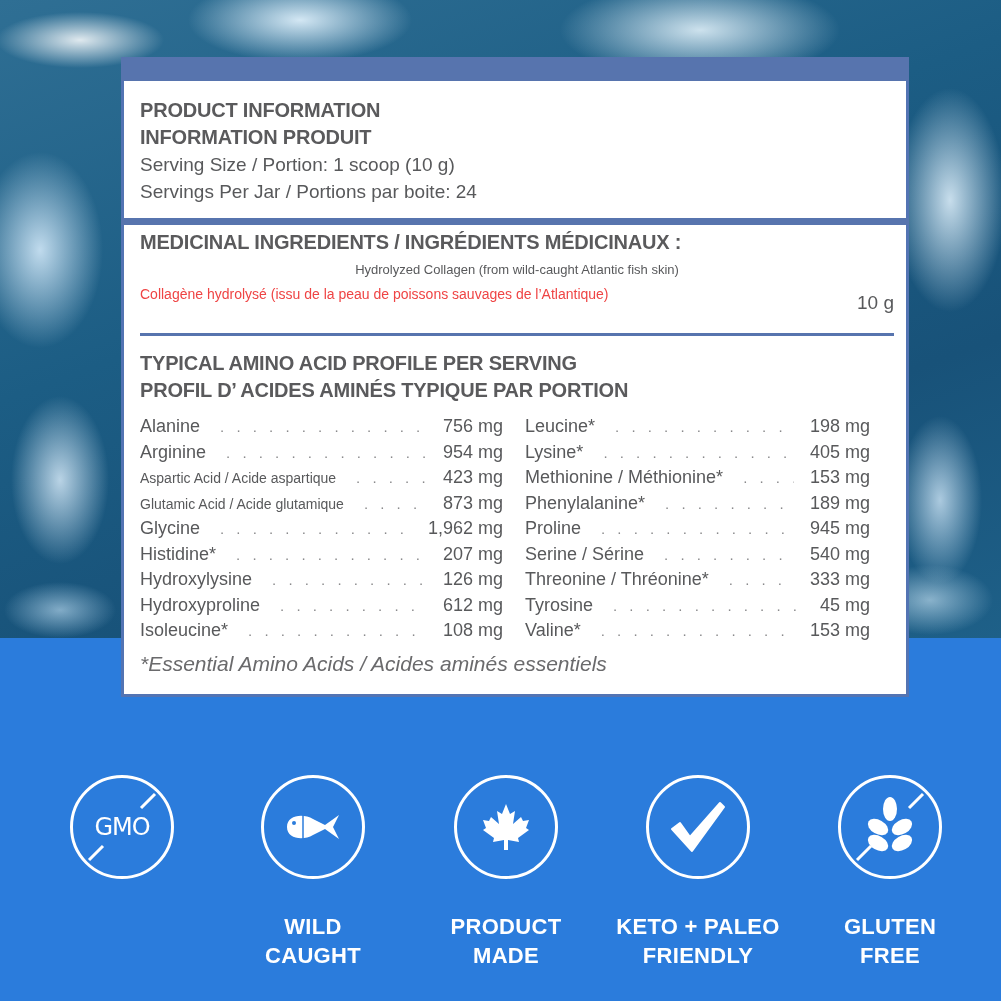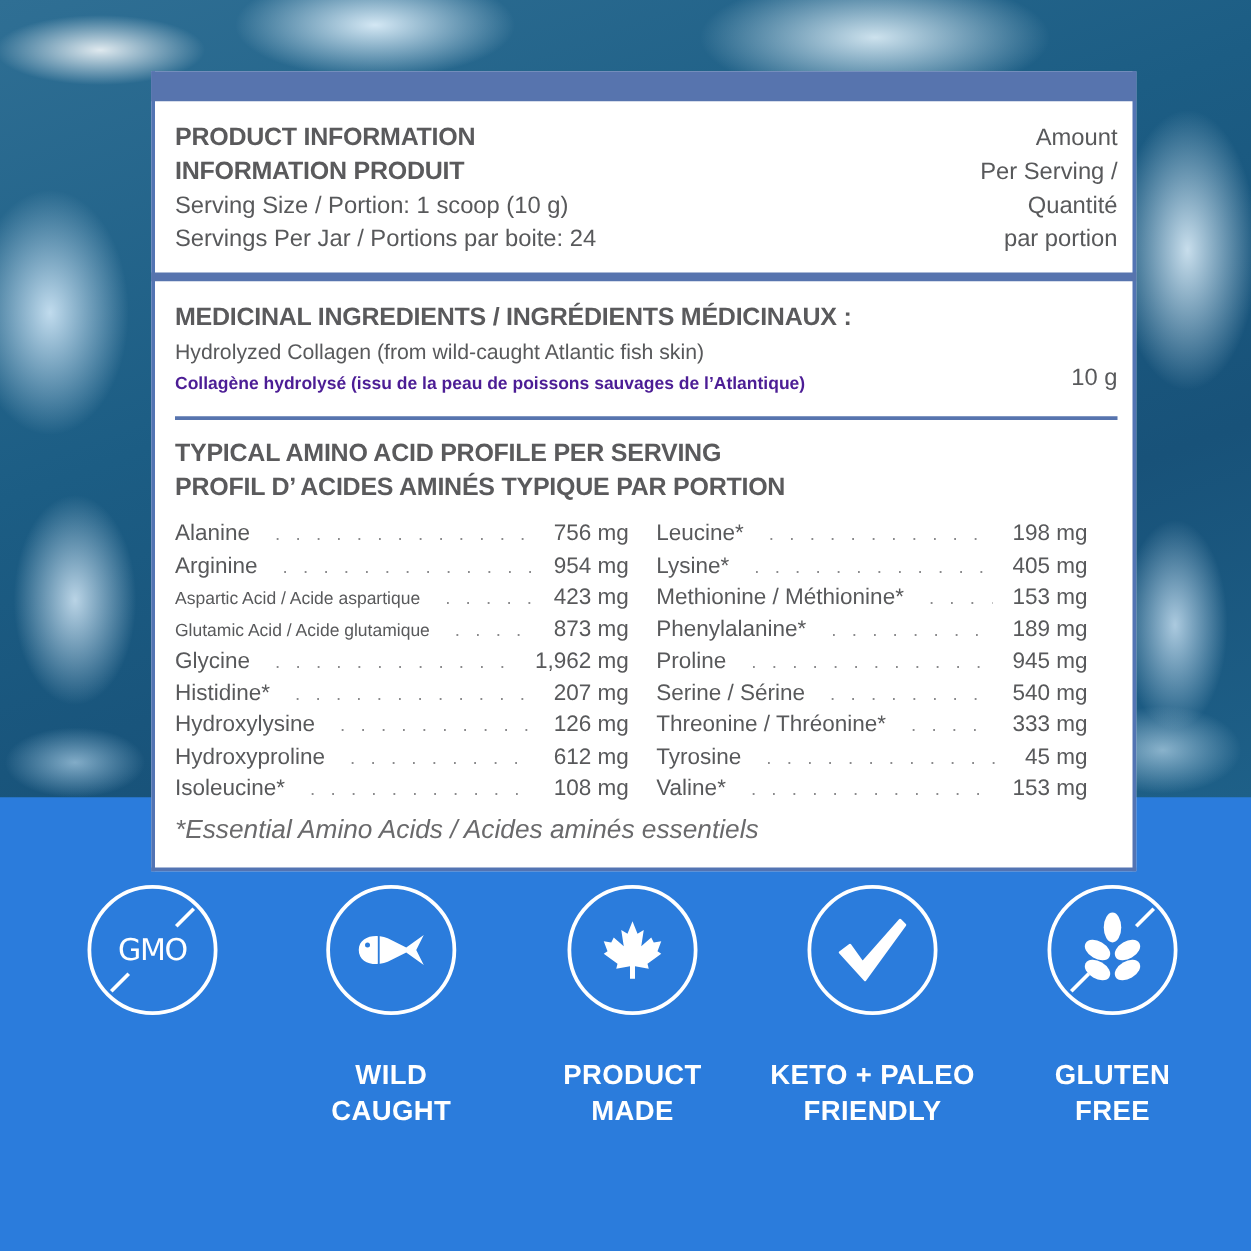--- a/index.html
+++ b/index.html
@@ -38,40 +38,40 @@
     height: 24px; background: #5774ae; margin: 0 -3px;
   }
   .sec-info {
     position: relative; height: 137px; padding: 15px 12px 0 16px;
   }
   .sec-info .left { position: absolute; left: 16px; top: 16px; }
   .sec-info .right { position: absolute; right: 12px; top: 16px; text-align: right; }
   .h-bold { font-weight: bold; font-size: 20px; line-height: 27px; color: #5a5a5c; letter-spacing: -0.2px; }
   .t-reg { font-size: 19px; line-height: 27px; color: #58595b; }
   .divider-thick { height: 7px; background: #5774ae; margin: 0 -3px; }
-  .sec-med { position: relative; padding: 16px 12px 0 16px; height: 100px; }
-  .sec-med .line-small { font-size: 14px; line-height: 20px; color: #4c1d95; font-weight: bold; }
+  .sec-med { position: relative; padding: 4px 12px 0 16px; height: 100px; }
+  .sec-med .line-small { font-size: 14px; line-height: 20px; color: #ef4444; }
   .sec-med .amount { position: absolute; right: 12px; top: 64px; font-size: 19px; line-height: 27px; text-align: right; }
   .divider-thin { height: 3px; background: #5774ae; margin: 8px 12px 0 16px; }
   .sec-amino { padding: 14px 12px 0 16px; }
   .amino-head { margin-bottom: 12px; }
   .amino-grid { display: flex; gap: 22px; }
   .amino-col { width: 363px; }
   .amino-col.right { width: 345px; }
   .amino-row {
     display: flex; align-items: baseline; height: 25.5px; font-size: 18px; color: #58595b; white-space: nowrap; overflow: hidden; gap: 16px;
   }
   .amino-row.small .name { font-size: 14px; }
   .amino-row .name { flex: 0 0 auto; }
   .amino-row .dots {
     flex: 1 1 auto; overflow: hidden; color: #8a8a8c; letter-spacing: 4px; font-size: 15px; padding: 0 4px; text-align: right;
   }
   .amino-row .val { flex: 0 0 auto; text-align: center; }
   .footnote { font-style: italic; font-size: 21px; color: #6a6a6c; margin-top: 6px; }
-  .badges { position: absolute; left: 0; top: 708px; width: 920px; height: 200px; }
+  .badges { position: absolute; left: 0; top: 775px; width: 920px; height: 200px; }
   .badge { position: absolute; top: 0; width: 190px; text-align: center; }
   .badge .circle {
     width: 104px; height: 104px; margin: 0 auto; border: 3px solid #ffffff; border-radius: 50%;
     position: relative; display: flex; align-items: center; justify-content: center;
   }
   .badge .label {
     margin-top: 33px; color: #ffffff; font-weight: bold; font-size: 22px; line-height: 29px; letter-spacing: 0.3px;
   }
   .gmo-text { color: #fff; font-size: 24px; font-family: "DejaVu Sans", sans-serif; letter-spacing: -1px; }
 </style>
@@ -84,33 +84,27 @@
 <div class="panel">
   <div class="panel-topbar"></div>
 
   <div class="sec-info">
     <div class="left">
       <div class="h-bold">PRODUCT INFORMATION</div>
       <div class="h-bold">INFORMATION PRODUIT</div>
       <div class="t-reg">Serving Size / Portion: 1 scoop (10 g)</div>
       <div class="t-reg">Servings Per Jar / Portions par boite: 24</div>
     </div>
-    <div class="right">
-      <div class="t-reg">Amount</div>
-      <div class="t-reg">Per Serving /</div>
-      <div class="t-reg">Quantité</div>
-      <div class="t-reg">par portion</div>
-    </div>
   </div>
 
   <div class="divider-thick"></div>
 
   <div class="sec-med">
     <div class="h-bold">MEDICINAL INGREDIENTS / INGRÉDIENTS MÉDICINAUX :</div>
-    <div class="t-reg" style="font-size:17px;line-height:28px;">Hydrolyzed Collagen (from wild-caught Atlantic fish skin)</div>
+    <div class="t-reg" style="font-size:13px;line-height:28px;text-align:center;">Hydrolyzed Collagen (from wild-caught Atlantic fish skin)</div>
     <div class="line-small">Collagène hydrolysé (issu de la peau de poissons sauvages de l’Atlantique)</div>
     <div class="amount">10 g</div>
   </div>
 
   <div class="divider-thin"></div>
 
   <div class="sec-amino">
     <div class="amino-head">
       <div class="h-bold">TYPICAL AMINO ACID PROFILE PER SERVING</div>
       <div class="h-bold">PROFIL D’ ACIDES AMINÉS TYPIQUE PAR PORTION</div>

